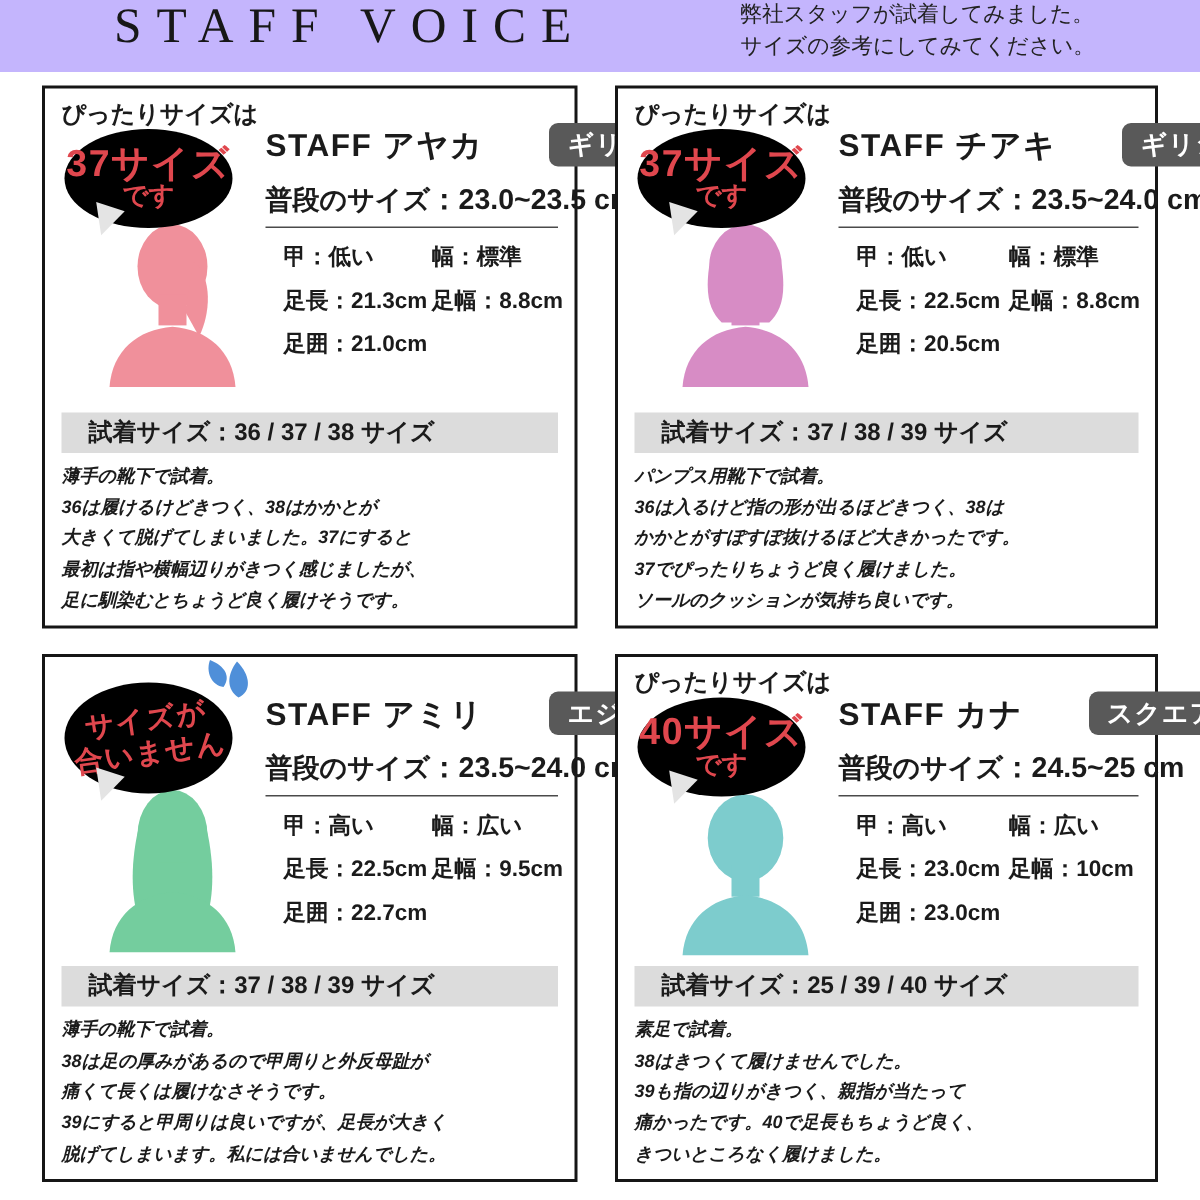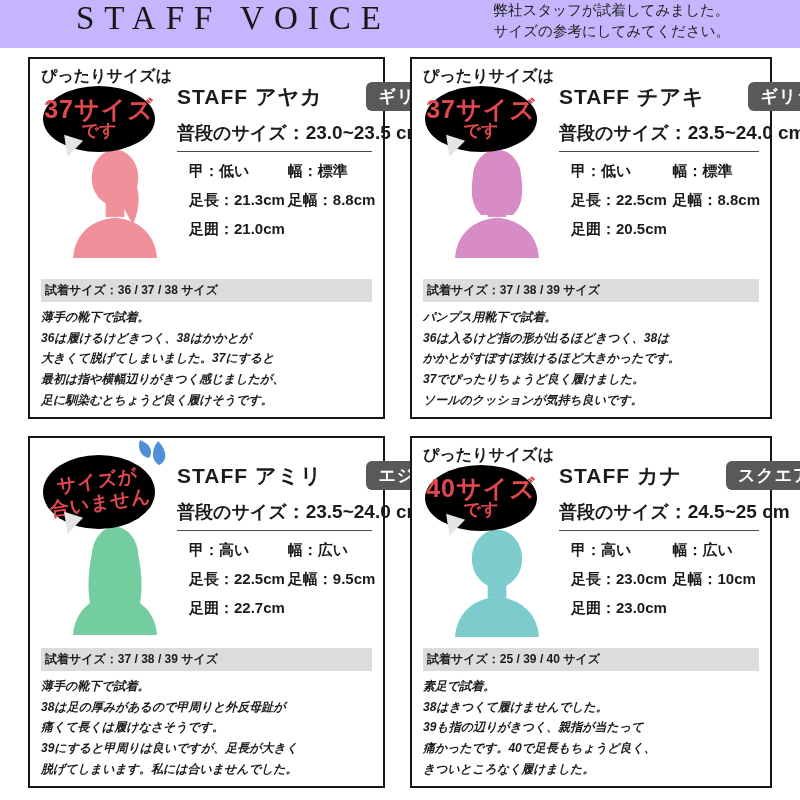--- a/index.html
+++ b/index.html
@@ -75,22 +75,22 @@
     font-size:18px; font-weight:700; white-space:nowrap;
     border-bottom:1.5px solid #4a4a4a; padding-bottom:5px; margin-bottom:10px;
   }
   .usual-value { font-size:19px; }
   .specs {
     display:grid; grid-template-columns:54% 46%; row-gap:10px;
     font-size:15px; font-weight:700; padding-left:12px; white-space:nowrap;
   }
   
   .tried {
-    background:#dcdcdc; font-size:12px; font-weight:700;
-    padding:3px 4px; margin-top:2px;
+    background:#dcdcdc; font-size:16px; font-weight:700;
+    padding:3px 18px; margin-top:2px;
   }
   
   .review {
     font-size:12px; font-weight:600; line-height:1.74;
     white-space:pre-line; margin-top:5px; letter-spacing:0;font-style:italic;
   }
 </style>
 </head>
 <body>
 

